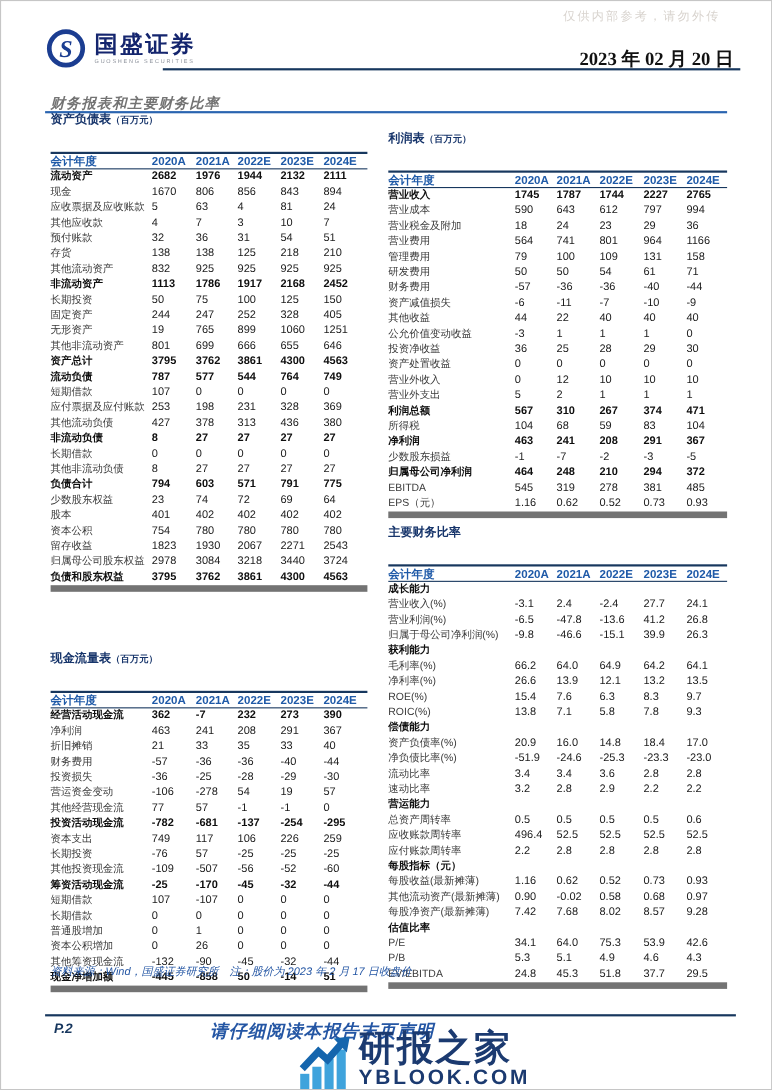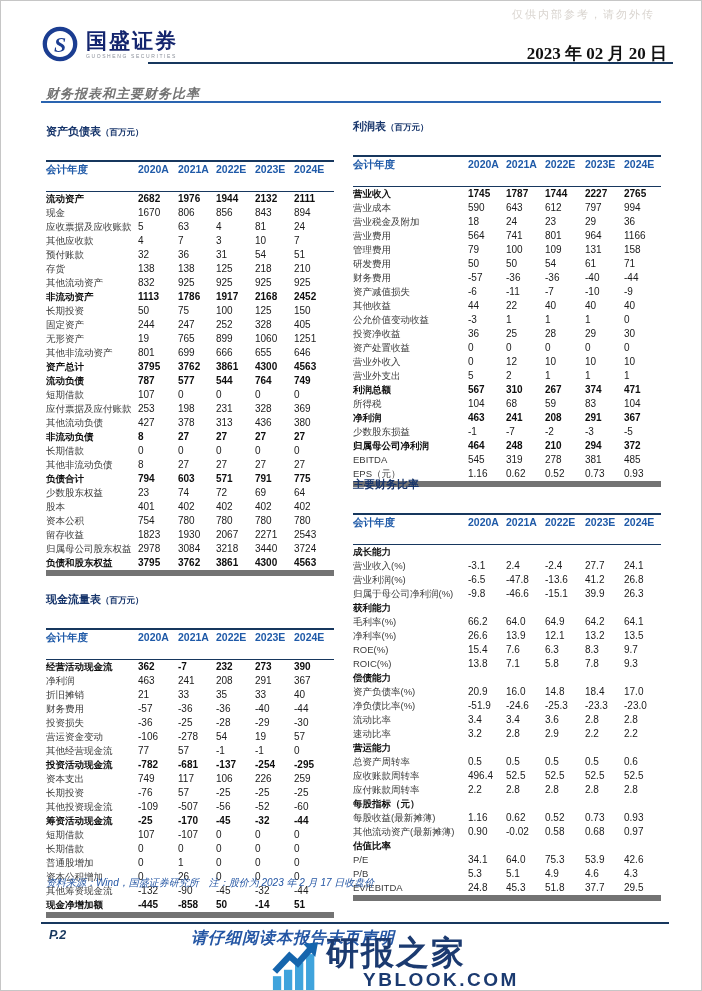--- a/index.html
+++ b/index.html
@@ -31,36 +31,36 @@
   .tbl-title { height:14px; line-height:13px; color:#17356b; font-weight:700; font-size:11px;
     margin-bottom:1px; white-space:nowrap; }
   .tbl-title .unit { font-size:8.5px; font-weight:700; }
   .row { display:grid; height:14px; line-height:14px; white-space:nowrap; }
   .left  .row { grid-template-columns:92px 40px 38px 39px 39px 40px; }
   .right .row { grid-template-columns:115px 38px 39px 40px 39px 37px; }
   .row .lbl { font-size:9.5px; color:#3a3a3a; overflow:visible; }
   .row .val { font-size:10px; color:#1a1a1a; }
   .row.bold .lbl, .row.bold .val { font-weight:700; color:#0e0e0e; }
   .row.section .lbl { font-weight:700; color:#0e0e0e; }
-  .row.header { height:32px; line-height:15px; border-top:2px solid #17375e; border-bottom:1px solid #17375e;margin-top:21px; }
+  .row.header { height:16px; line-height:15px; border-top:2px solid #17375e; border-bottom:1px solid #17375e;margin-top:21px; }
   .row.header .lbl, .row.header .val { color:#1f5aa8; font-weight:700; font-size:10.5px; }
   .tbody { border-bottom:6px solid #737373; }
 
   
   .footnote { position:absolute; left:45px; top:875px; font-size:10px; font-style:italic; font-weight:400;
     color:#2456a4; white-space:nowrap; }
   .footer-rule { position:absolute; left:40px; top:921px; width:628px; height:2px; background:#17375e; }
   .page-num { position:absolute; left:48px; top:927px; font-size:12.5px; font-weight:700; font-style:italic; color:#17375e; }
   .disclaimer { position:absolute; left:190px; top:927px; font-size:16px; font-weight:700; font-style:italic;
     color:#2456a4; letter-spacing:1px; white-space:nowrap; }
   .wm { position:absolute; left:271px; top:936px; display:flex; align-items:flex-start; }
   .wm svg { display:block; margin-top:5px; }
   .wm-text { margin-left:8px; }
   .wm-title { font-size:33px; font-weight:700; color:#1b3a70; line-height:32px; letter-spacing:2px; white-space:nowrap; }
-  .wm-url { font-size:19px; font-weight:700; color:#1b3a70; letter-spacing:2.5px; line-height:22px; white-space:nowrap;margin-left:37px; }
+  .wm-url { font-size:19px; font-weight:700; color:#1b3a70; letter-spacing:2.5px; line-height:22px; white-space:nowrap; }
 </style>
 </head>
 <body>
 
 <div class="page">
 
   <div class="confidential">仅供内部参考，请勿外传</div>
 
   <div class="logo">
     <svg width="38" height="38" viewBox="0 0 40 40">
@@ -72,21 +72,21 @@
       <div class="brand-sub">GUOSHENG SECURITIES</div>
     </div>
   </div>
 
   <div class="report-date">2023 年 02 月 20 日</div>
   <div class="header-rule"></div>
 
   <div class="section-title">财务报表和主要财务比率</div>
   <div class="section-rule"></div>
 
-  <div class="fin-table left" style="left:45px;  top:124px; width:288px">
+  <div class="fin-table left" style="left:45px;  top:102px; width:288px">
       <div class="tbl-title"><span class="ttl">资产负债表</span><span class="unit">（百万元）</span></div>
       <div class="row header">
         <span class="lbl">会计年度</span>
         <span class="val">2020A</span>
         <span class="val">2021A</span>
         <span class="val">2022E</span>
         <span class="val">2023E</span>
         <span class="val">2024E</span>
       </div>
       <div class="tbody">
@@ -636,20 +636,28 @@
           <span class="val">0.93</span>
         </div>
         <div class="row">
           <span class="lbl">其他流动资产(最新摊薄)</span>
           <span class="val">0.90</span>
           <span class="val">-0.02</span>
           <span class="val">0.58</span>
           <span class="val">0.68</span>
           <span class="val">0.97</span>
         </div>
+        <div class="row">
+          <span class="lbl">每股净资产(最新摊薄)</span>
+          <span class="val">7.42</span>
+          <span class="val">7.68</span>
+          <span class="val">8.02</span>
+          <span class="val">8.57</span>
+          <span class="val">9.28</span>
+        </div>
         <div class="row section">
           <span class="lbl">估值比率</span>
         </div>
         <div class="row">
           <span class="lbl">P/E</span>
           <span class="val">34.1</span>
           <span class="val">64.0</span>
           <span class="val">75.3</span>
           <span class="val">53.9</span>
           <span class="val">42.6</span>

